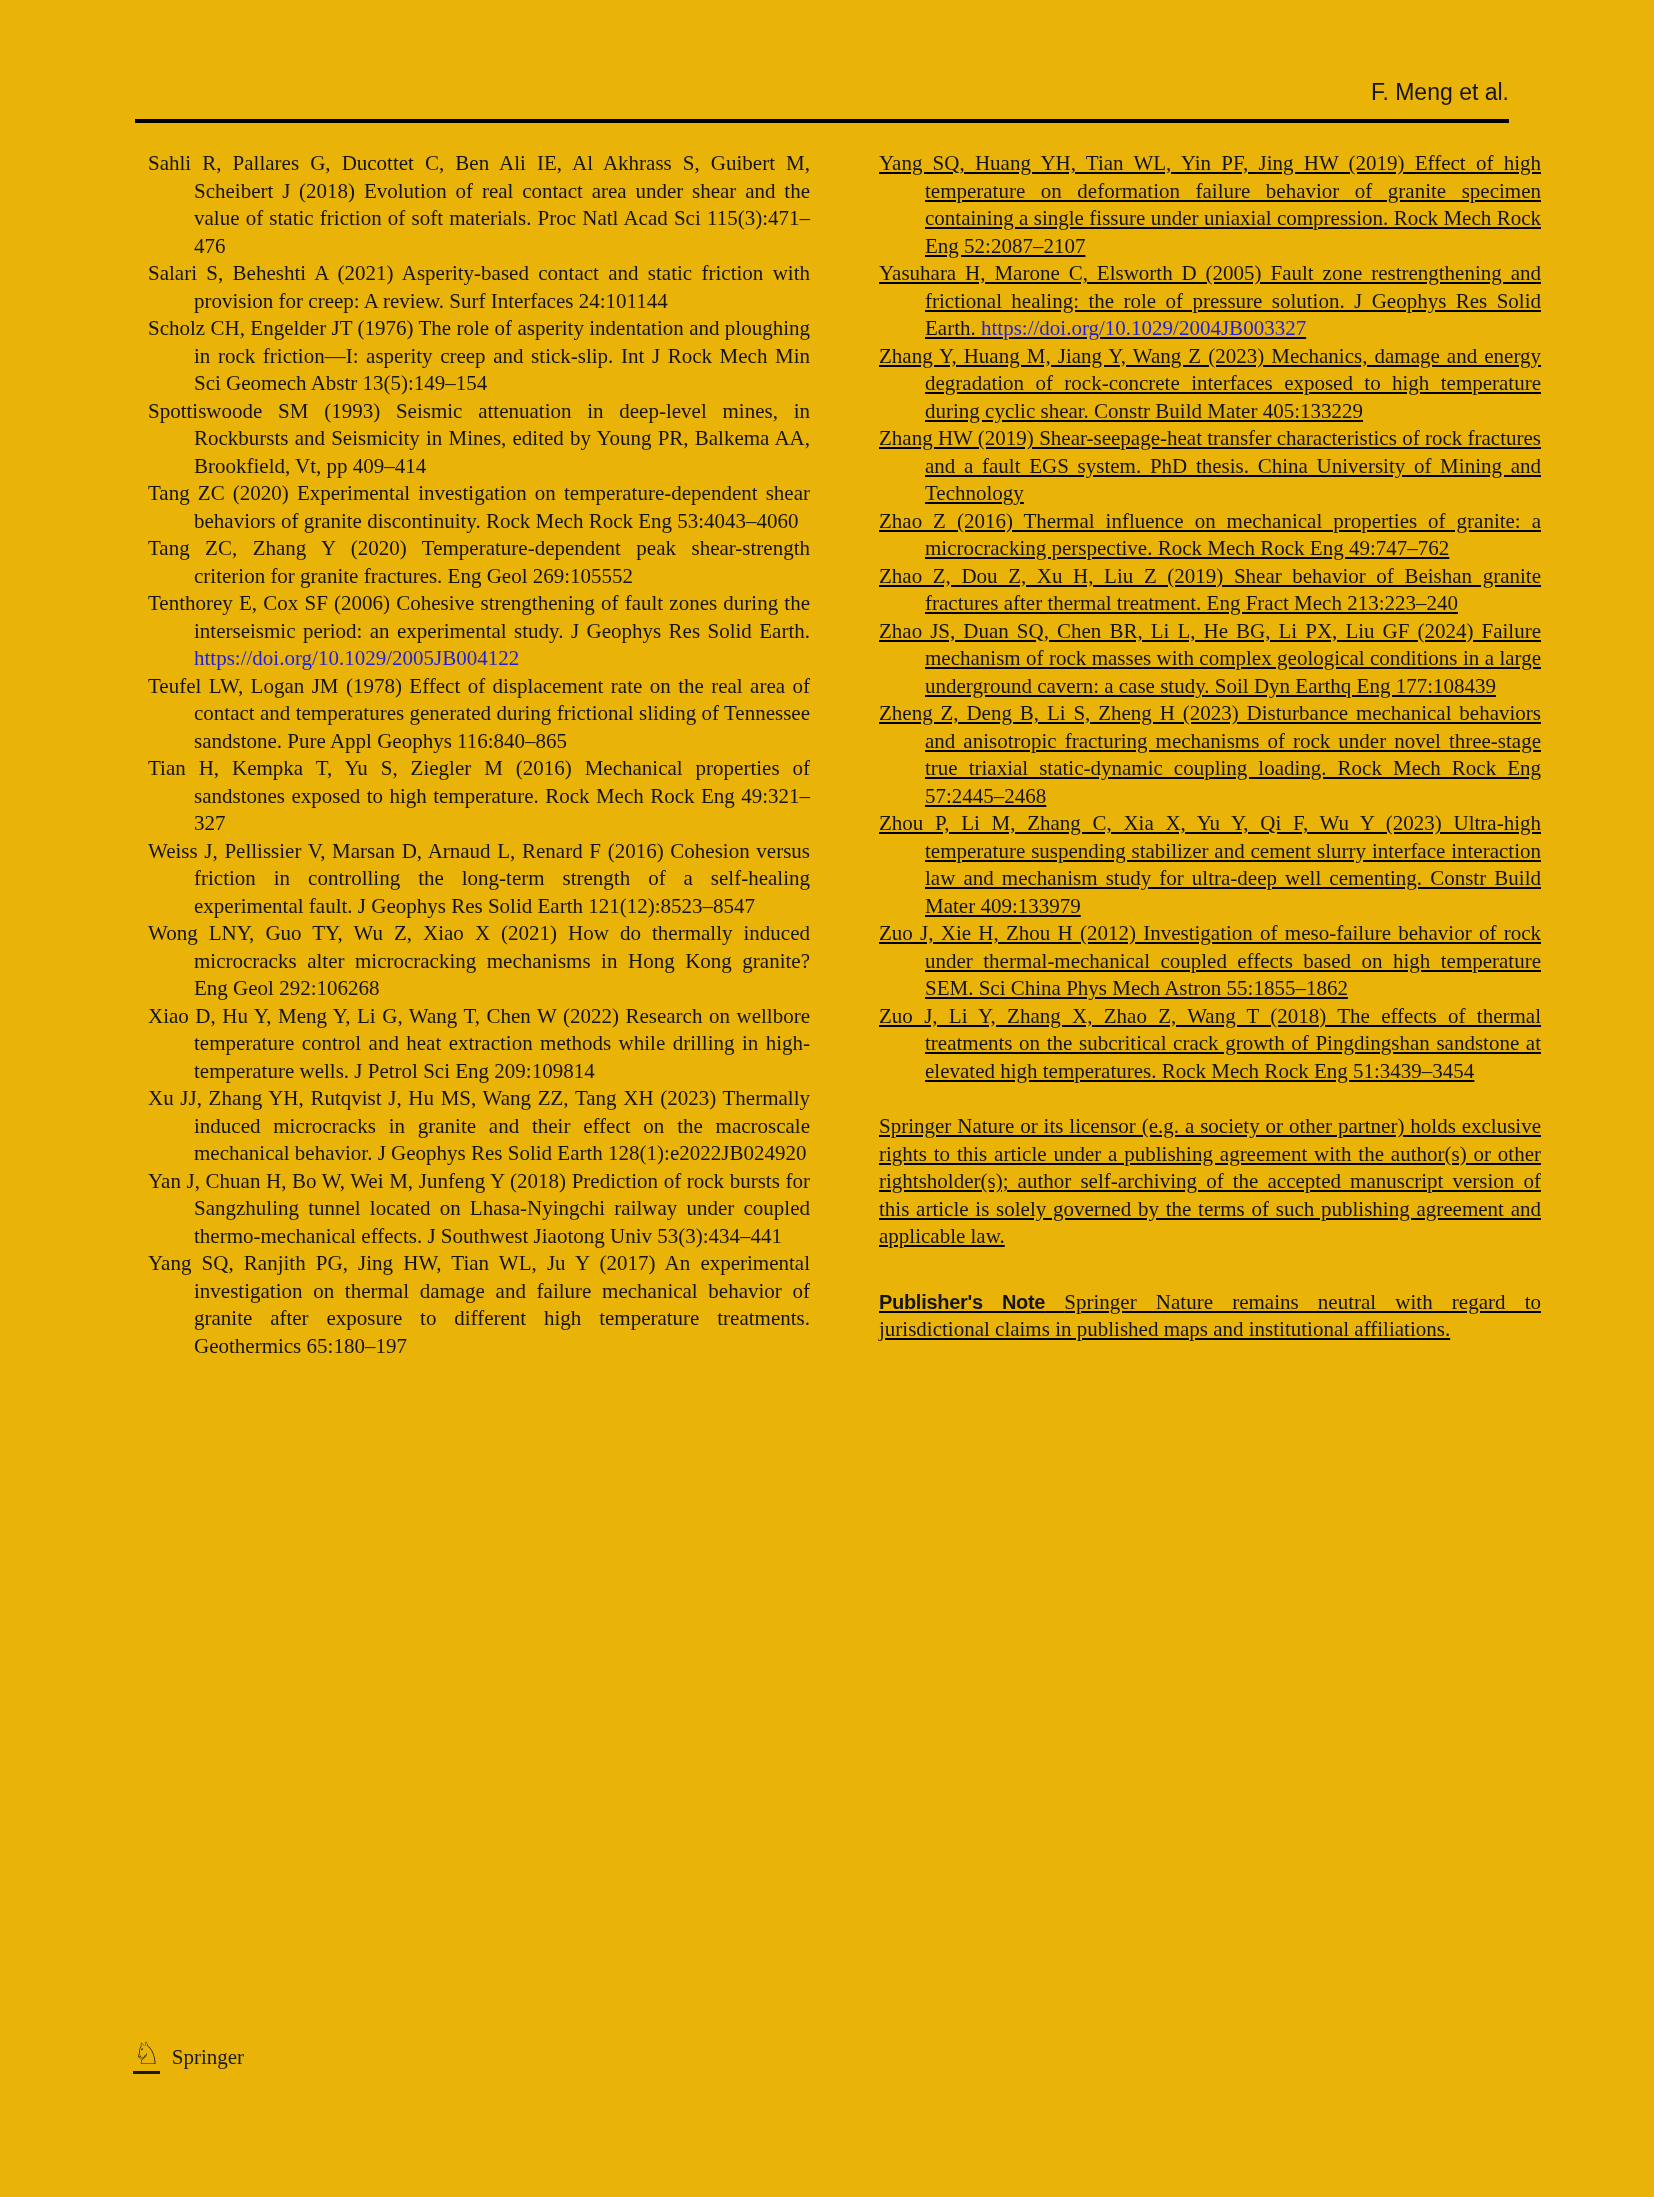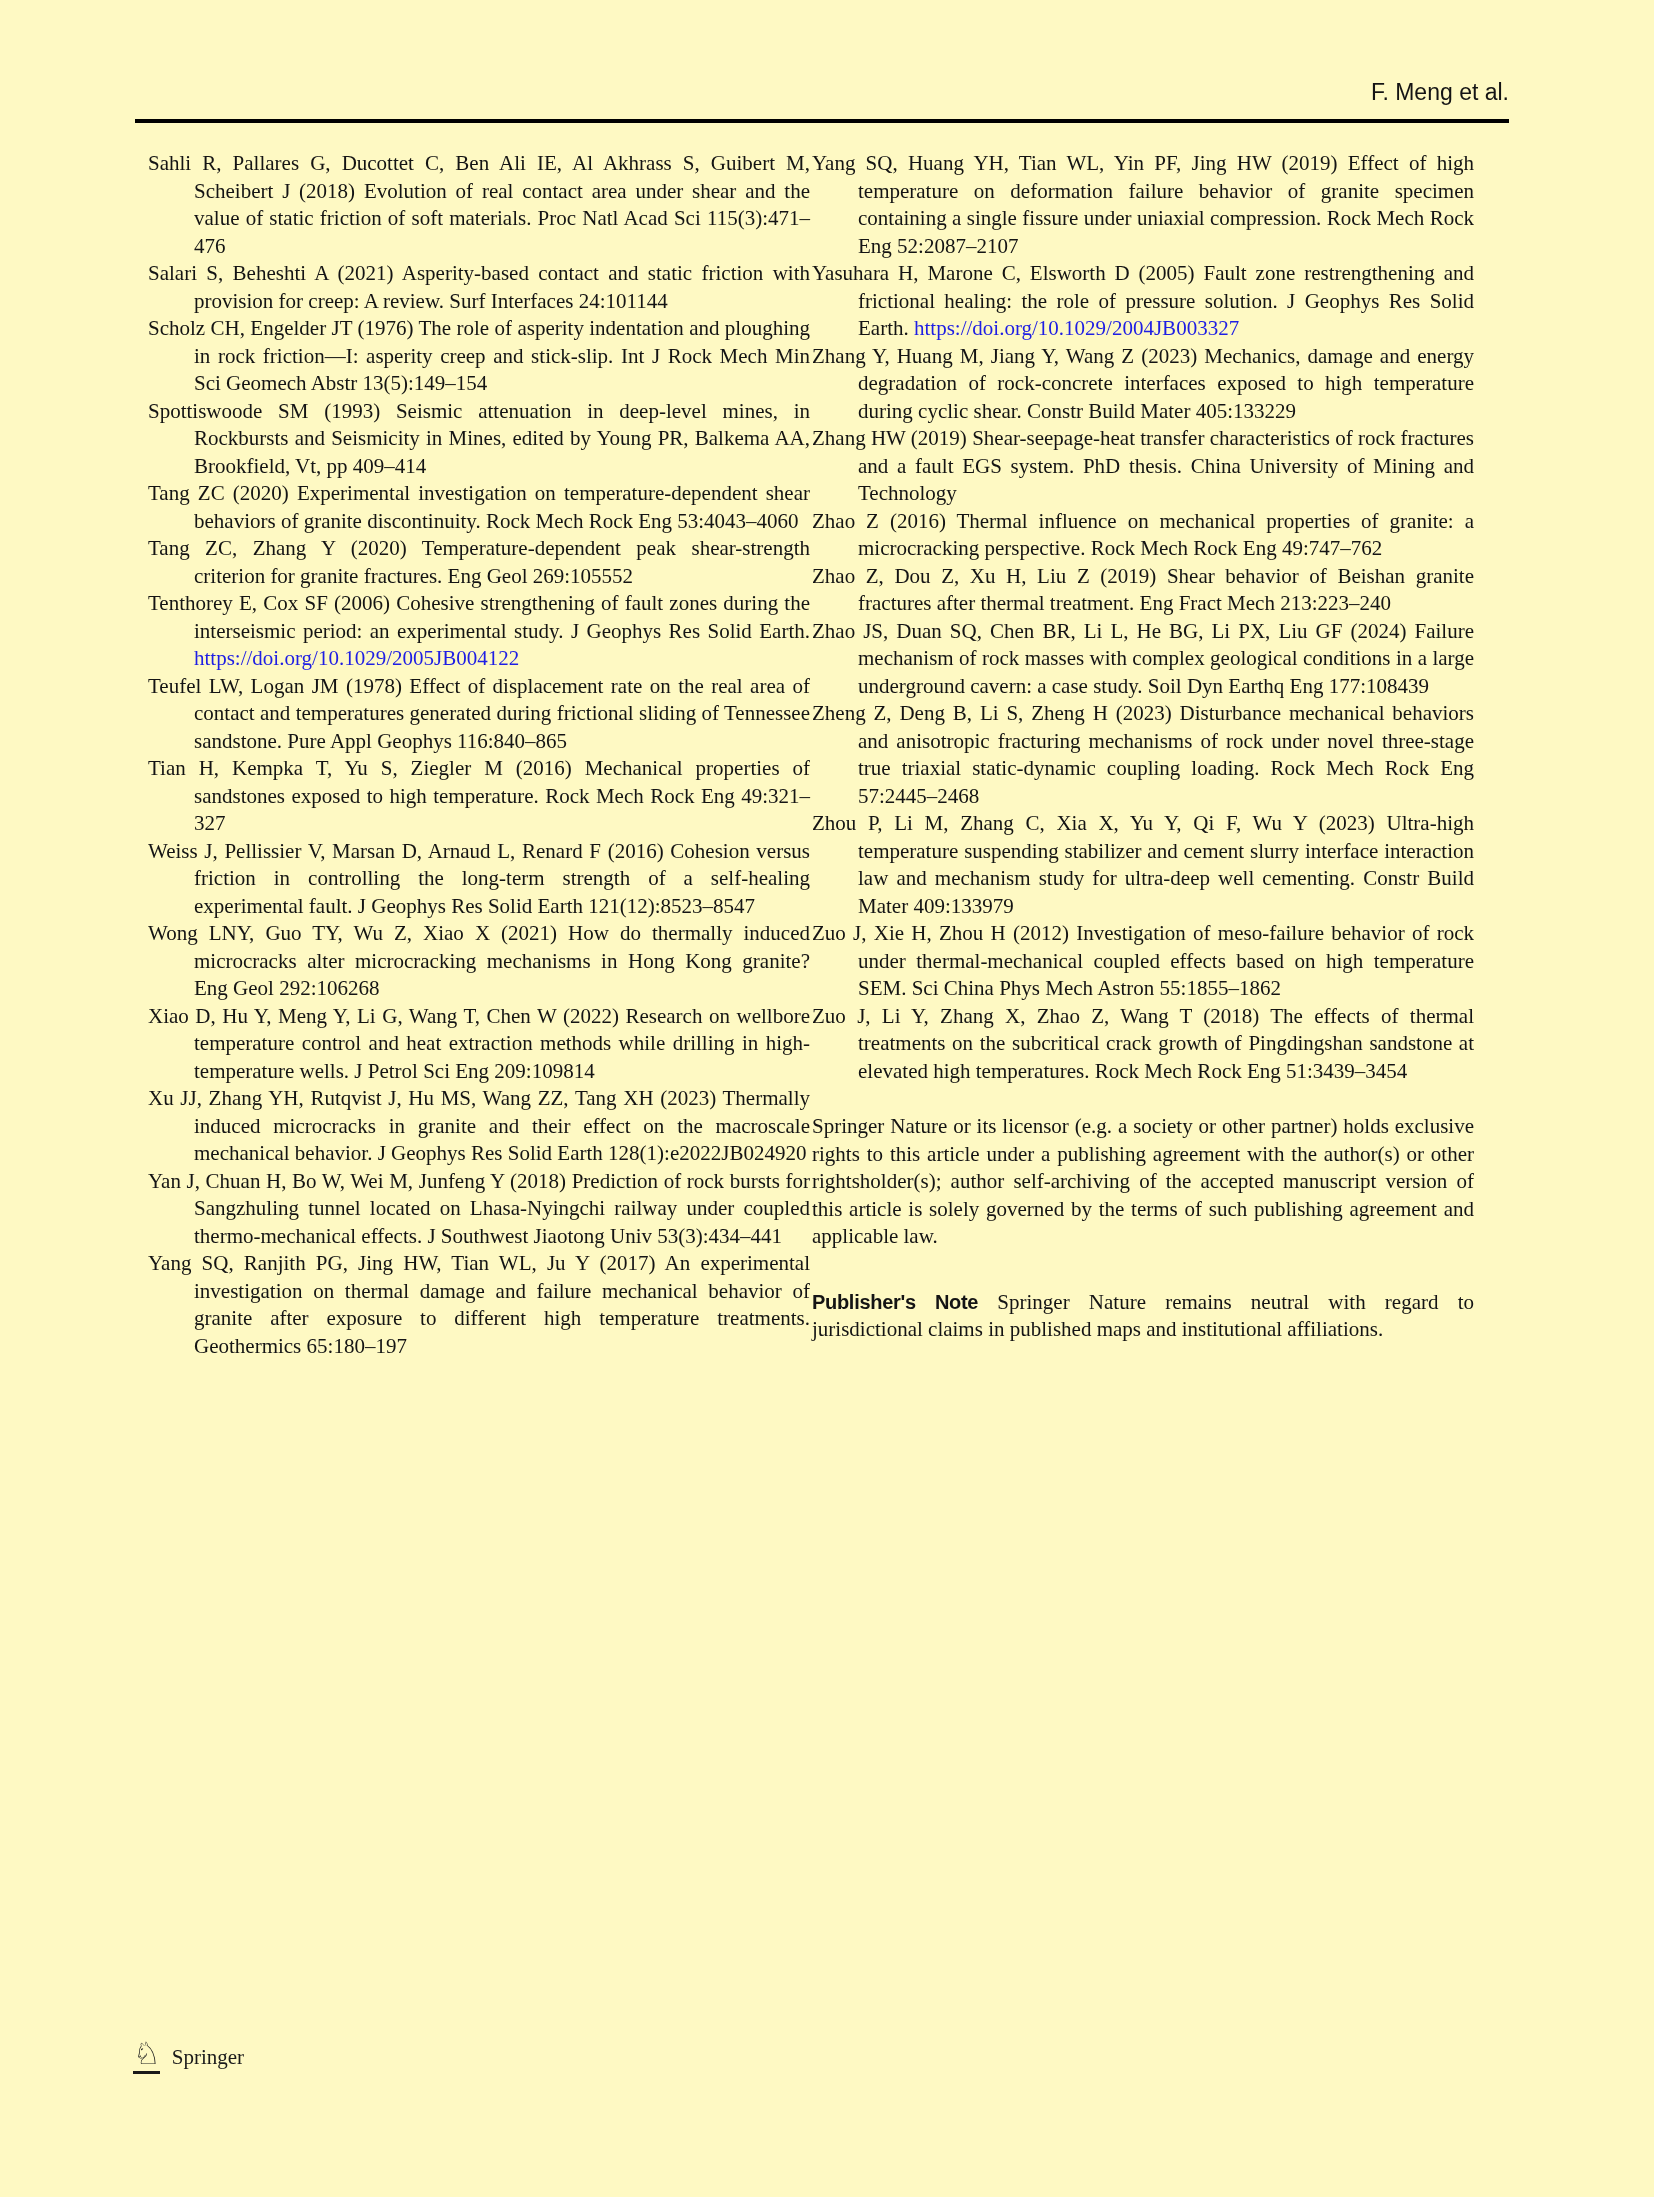--- a/index.html
+++ b/index.html
@@ -5,21 +5,21 @@
 <style>
   html, body {
     margin: 0;
     padding: 0;
     background: #ffffff;
   }
   .page {
     position: relative;
     width: 1654px;
     height: 2197px;
-    background: #fef9c3;
+    background: #eab308;
     overflow: hidden;
   }
   .running-head {
     position: absolute;
     top: 79px;
     left: 135px;
     width: 1374px;
     text-align: right;
     font-family: "Liberation Sans", sans-serif;
     font-size: 23px;
@@ -32,21 +32,21 @@
     width: 1374px;
     height: 4px;
     background: #000000;
   }
   .col {
     position: absolute;
     top: 150px;
     width: 662px;
   }
   .col-left  { left: 148px; }
-  .col-right { left: 812px; }
+  .col-right { left: 879px; text-decoration: underline; }
   .ref {
     margin: 0;
     padding-left: 46px;
     text-indent: -46px;
     text-align: justify;
     font-family: "Liberation Serif", serif;
     font-size: 21px;
     line-height: 27.5px;
     color: #141414;
   }

